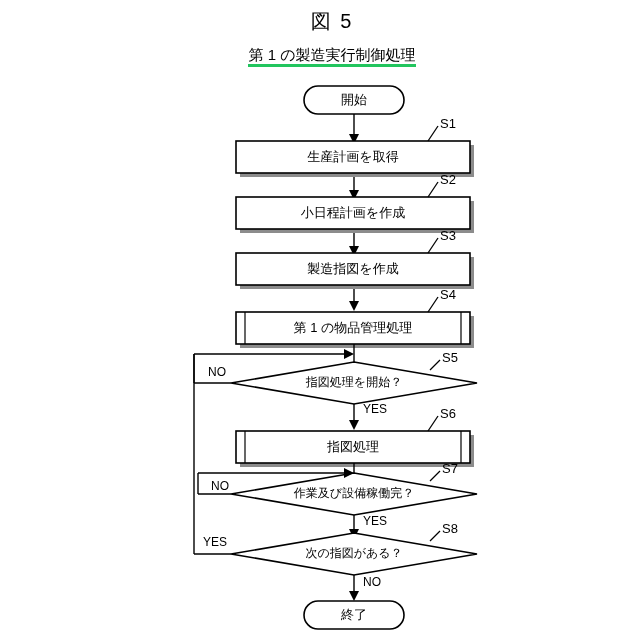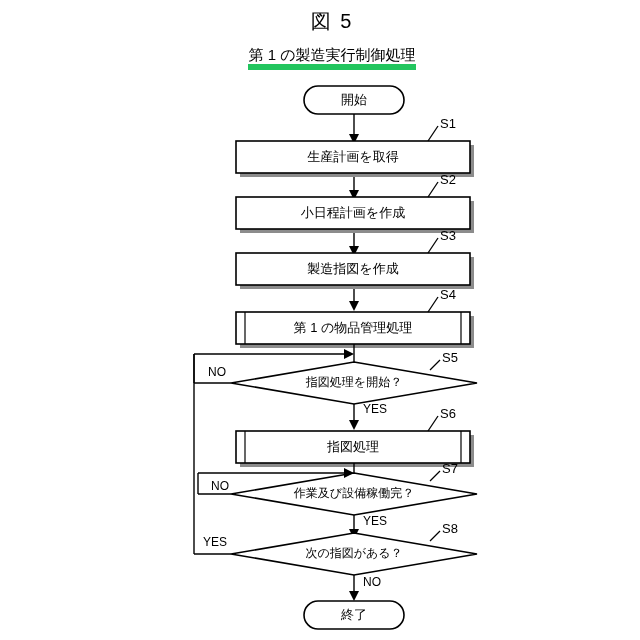--- a/index.html
+++ b/index.html
@@ -31,21 +31,21 @@
   }
   .flow-title {
     position: absolute;
     top: 46px;
     left: 0;
     width: 640px;
     text-align: center;
     font-size: 15px;
   }
   .flow-title span {
-    border-bottom: 6px solid #22c55e;
+    border-bottom: 3px solid #22c55e;
     padding-bottom: 1px;
   }
   svg {
     position: absolute;
     left: 0; top: 0;
   }
   .node-text {
     font-family: "Liberation Sans", sans-serif;
     font-size: 13px;
     text-anchor: middle;

